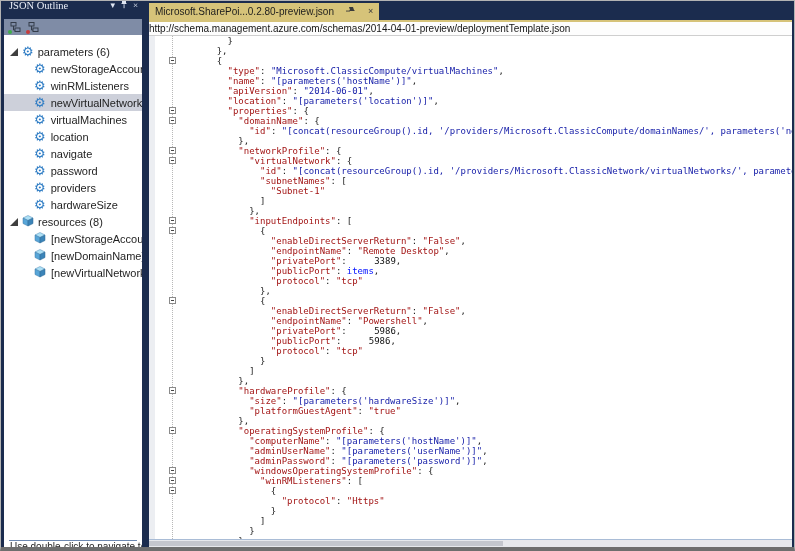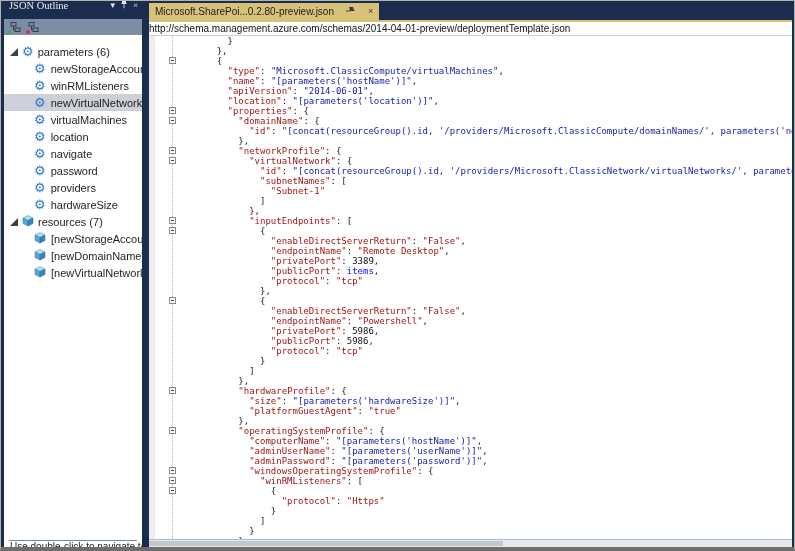--- a/index.html
+++ b/index.html
@@ -53,21 +53,21 @@
   .codearea::after{content:"";position:absolute;left:0;top:0;bottom:0;width:6px;background:#eceef2;}
   .cline{display:flex;height:10px;line-height:10px;white-space:pre;}
   .cgut{flex:0 0 46px;position:relative;z-index:1;}
   .fold{position:absolute;left:20px;top:1px;width:7px;height:7px;border:1px solid #8a8a8a;
     background:#fff linear-gradient(#444,#444) center/3px 1px no-repeat;}
   .ctext{flex:1;overflow:hidden;}
   .tk-p{color:#222222;}
   .tk-k{color:var(--json-key);}
   .tk-sb{color:var(--json-string-blue);}
   .tk-sr{color:var(--json-string-red);}
-  .tk-n{color:var(--json-number);}
+  .tk-n{color:var(--json-number);margin-left:22px;}
   .tk-nl{color:var(--json-null);}
   .tk-sq{text-decoration:underline;text-decoration-style:wavy;
     text-decoration-color:var(--squiggle);text-decoration-thickness:1px;text-underline-offset:1px;}
   .hscroll{height:8px;flex:0 0 8px;background:#e7e8ec;border-top:1px solid #a9bcd6;position:relative;}
   .hthumb{position:absolute;left:0;top:1px;bottom:1px;width:55%;background:#c4c6cd;}
 </style>
 </head>
 <body>
 
 <div class="frame">
@@ -148,21 +148,21 @@
           <span class="gearicon">⚙</span>
           <span>hardwareSize</span>
         </div>
         <div class="tgroup">
           <span class="expander"></span>
           <span class="cubeicon"><svg width="12" height="12" viewBox="0 0 12 12">
               <polygon points="6,0.5 11,3 6,5.5 1,3" fill="#aee0f5" stroke="#4a87b5" stroke-width="0.5"></polygon>
               <polygon points="1,3 6,5.5 6,11 1,8.5" fill="#58a6d8" stroke="#3a76a5" stroke-width="0.5"></polygon>
               <polygon points="11,3 6,5.5 6,11 11,8.5" fill="#3b84b8" stroke="#2d6792" stroke-width="0.5"></polygon>
             </svg></span>
-          <span>resources (7)</span>
+          <span>resources (8)</span>
         </div>
         <div class="titem">
           <span class="cubeicon"><svg width="12" height="12" viewBox="0 0 12 12">
               <polygon points="6,0.5 11,3 6,5.5 1,3" fill="#aee0f5" stroke="#4a87b5" stroke-width="0.5"></polygon>
               <polygon points="1,3 6,5.5 6,11 1,8.5" fill="#58a6d8" stroke="#3a76a5" stroke-width="0.5"></polygon>
               <polygon points="11,3 6,5.5 6,11 11,8.5" fill="#3b84b8" stroke="#2d6792" stroke-width="0.5"></polygon>
             </svg></span>
           <span>[newStorageAccountName]</span>
         </div>
         <div class="titem">

